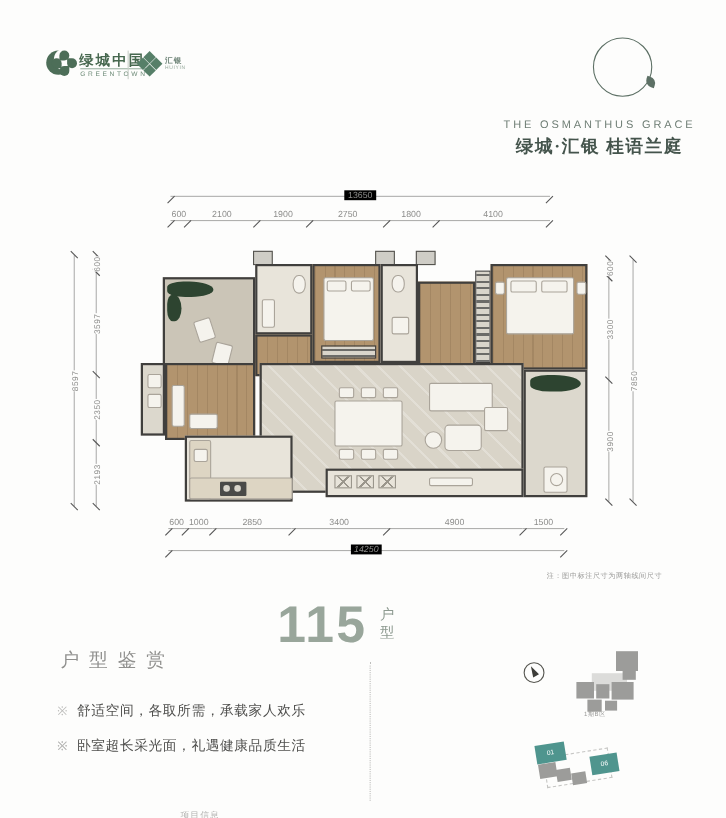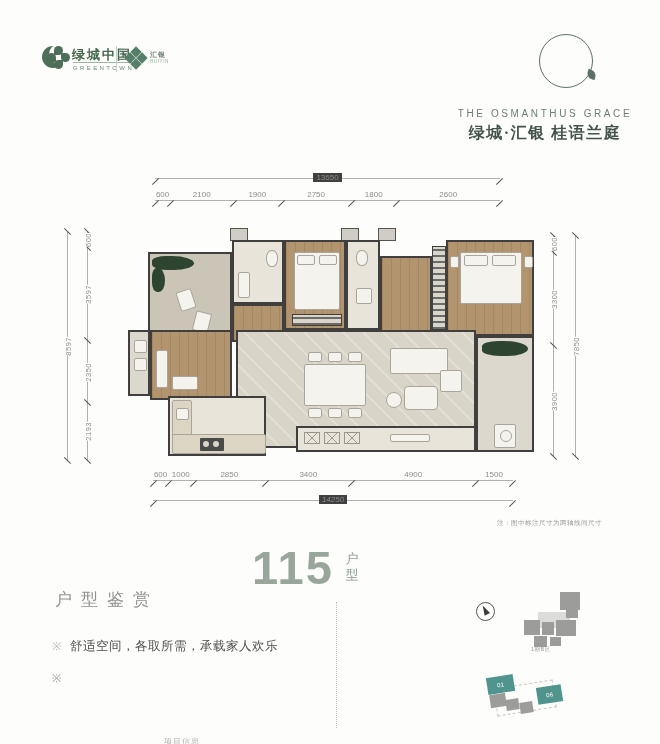--- a/index.html
+++ b/index.html
@@ -28,21 +28,21 @@
             letter-spacing:1.5px;font-family:"Liberation Serif","DejaVu Serif",serif;font-weight:bold;}
 
   
   .hdim{display:flex;height:13px;}
   .hseg{position:relative;height:13px;}
   .hseg::before{content:"";position:absolute;left:0;right:0;bottom:4px;height:1px;background:#b0b0ae;}
   .hseg::after{content:"";position:absolute;left:-4px;bottom:1px;width:9px;height:1px;background:#555;transform:rotate(-45deg);}
   .hdim::after{content:"";position:absolute;right:-4px;bottom:1px;width:9px;height:1px;background:#555;transform:rotate(-45deg);}
   .hlbl{position:absolute;left:0;right:0;bottom:6px;text-align:center;font-size:8px;color:#8d8d8b;line-height:1;}
   .hlbl.onln{bottom:1px;}
-  .hlbl.onln span{background:#404040;padding:0 3px;}
+  .hlbl.onln span{background:#000000;padding:0 3px;}
   .vdim{display:flex;flex-direction:column;width:13px;}
   .vseg{position:relative;display:flex;align-items:center;justify-content:center;}
   .vseg::before{content:"";position:absolute;left:5px;top:0;bottom:0;width:1px;background:#b0b0ae;}
   .vseg::after{content:"";position:absolute;top:-1px;left:1px;width:9px;height:1px;background:#555;transform:rotate(45deg);}
   .vdim::after{content:"";position:absolute;bottom:-1px;left:1px;width:9px;height:1px;background:#555;transform:rotate(45deg);}
   .vlbl{writing-mode:vertical-rl;transform:rotate(180deg);font-size:7.5px;color:#8d8d8b;letter-spacing:0.5px;background:#fdfdfc;z-index:1;}
 
   
   .plan{left:126px;top:226px;width:414px;height:238px;}
   .room{position:absolute;border:2px solid #403f3d;box-sizing:border-box;}
@@ -135,21 +135,21 @@
     <div class="hseg" style="width:13.9%;">
         <div class="hlbl">1900</div>
       </div>
     <div class="hseg" style="width:20.2%;">
         <div class="hlbl">2750</div>
       </div>
     <div class="hseg" style="width:13.2%;">
         <div class="hlbl">1800</div>
       </div>
     <div class="hseg" style="width:30.0%;">
-        <div class="hlbl">2600</div>
+        <div class="hlbl">4100</div>
       </div>
   </div>
 
   <div class="abs vdim" style="left:62px;top:232px;height:228px;">
     <div class="vseg" style="height:100%;">
         <div class="vlbl">8597</div>
       </div>
   </div>
   <div class="abs vdim" style="left:82px;top:232px;height:228px;">
     <div class="vseg" style="height:7%;">
@@ -291,21 +291,21 @@
   <div class="abs unit-num">115</div>
   <div class="abs unit-type">
     <div>户</div>
     <div>型</div>
   </div>
 
   <div class="abs app-title">户型鉴赏</div>
   <ul class="abs bullets">
     <li><span class="mk">※</span><span>舒适空间，各取所需，承载家人欢乐</span></li>
     <li><span class="mk">※</span></li>
-    <li><span class="mk">※</span></li>
+    <li><span class="mk">※</span><span>卧室超长采光面，礼遇健康品质生活</span></li>
   </ul>
   <div class="abs vdots"></div>
 
   <div class="abs compass">
       <div class="needle"></div>
     </div>
   <div class="abs" style="left:480px;top:588px;width:180px;height:140px;">
     <div class="blight" style="left:58px;top:24px;width:32px;height:16px;"></div>
     <div class="bgray" style="left:80px;top:4px;width:20px;height:18px;"></div>
     <div class="bgray" style="left:86px;top:22px;width:12px;height:8px;"></div>

